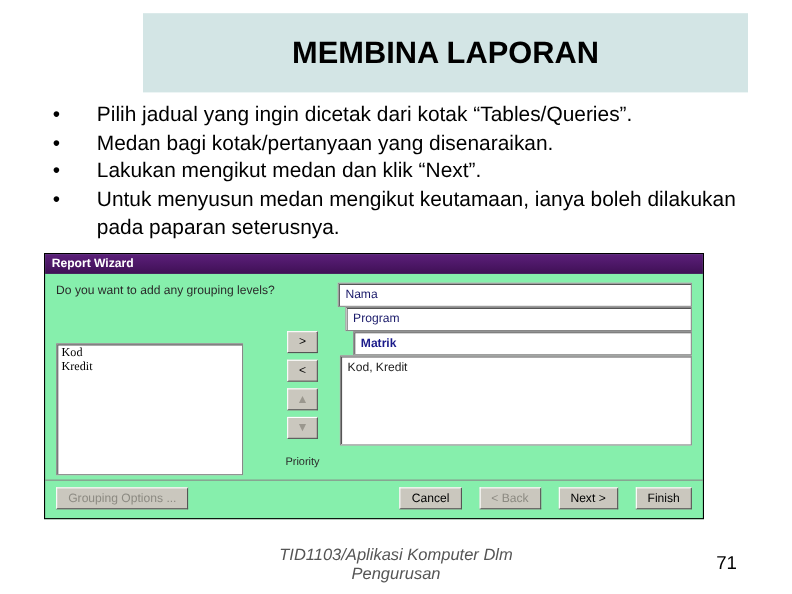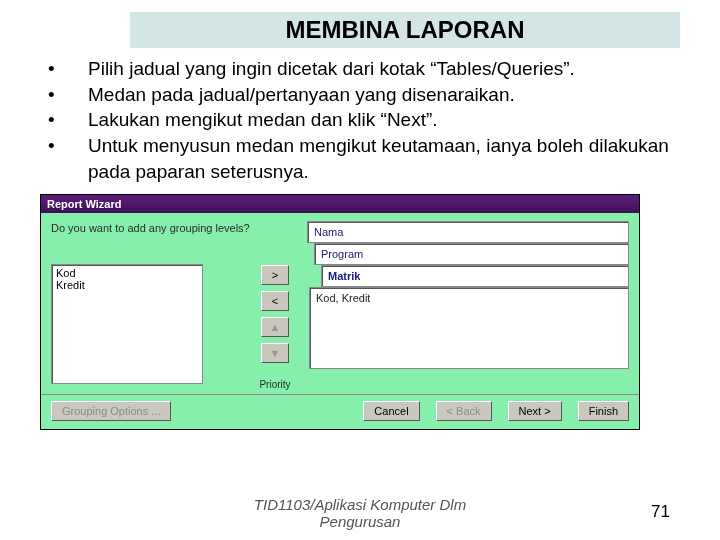--- a/index.html
+++ b/index.html
@@ -7,23 +7,23 @@
     margin: 0;
     width: 720px;
     height: 540px;
     font-family: Arial, sans-serif;
     background: #fff;
     position: relative;
   }
   .title-bar {
     margin: 12px 40px 8px 130px;
     background: #d3e5e5;
-    padding: 4px 0;
+    padding: 20px 0;
     text-align: center;
-    font-size: 24px;
+    font-size: 28px;
     font-weight: bold;
     color: #000;
   }
   .bullets {
     margin: 4px 40px 10px 40px;
     font-size: 19px;
     line-height: 1.35;
   }
   .bul-row { display: flex; }
   .bul-dot { width: 48px; text-align: left; padding-left: 8px; }
@@ -46,29 +46,30 @@
     display: flex;
     padding: 8px 10px 4px 10px;
   }
   .wiz-left {
     width: 200px;
     font-size: 11px;
     color: #2a2a2a;
   }
   .prompt { margin-bottom: 16px; line-height: 1.3; }
   .avail-list {
-    margin-top: 28px;
-    width: 152px;
+    margin-top: 40px;
+    width: 170px;
     height: 120px;
     background: #fff;
     border: 1px solid #888;
     box-shadow: inset 1px 1px 0 #555;
     padding: 2px;
     font-size: 11px;
     color: #000;
+    font-family: Liberation Serif, serif;
   }
   .avail-list div { padding: 0 2px; }
   .wiz-mid {
     width: 48px;
     display: flex;
     flex-direction: column;
     align-items: center;
     margin-top: 44px;
     gap: 6px;
   }
@@ -155,21 +156,21 @@
 
 <div class="title-bar">MEMBINA LAPORAN</div>
 
 <div class="bullets">
   <div class="bul-row">
     <div class="bul-dot">•</div>
     <div class="bul-txt">Pilih jadual yang ingin dicetak dari kotak “Tables/Queries”.</div>
   </div>
   <div class="bul-row">
     <div class="bul-dot">•</div>
-    <div class="bul-txt">Medan pada jadual/pertanyaan yang disenaraikan.</div>
+    <div class="bul-txt">Medan bagi kotak/pertanyaan yang disenaraikan.</div>
   </div>
   <div class="bul-row">
     <div class="bul-dot">•</div>
     <div class="bul-txt">Lakukan mengikut medan dan klik “Next”.</div>
   </div>
   <div class="bul-row">
     <div class="bul-dot">•</div>
     <div class="bul-txt">Untuk menyusun medan mengikut keutamaan, ianya boleh dilakukan pada paparan seterusnya.</div>
   </div>
 </div>

